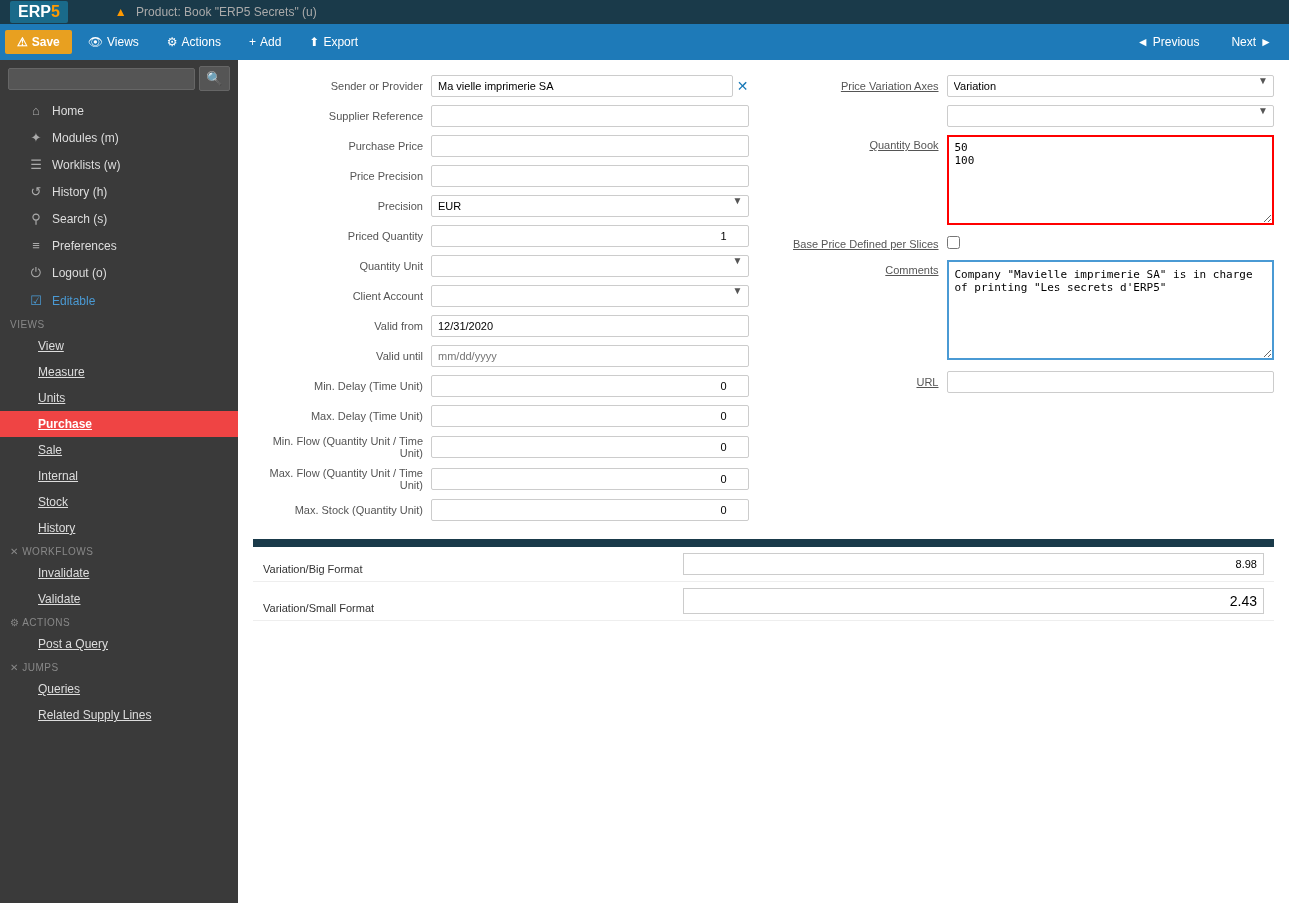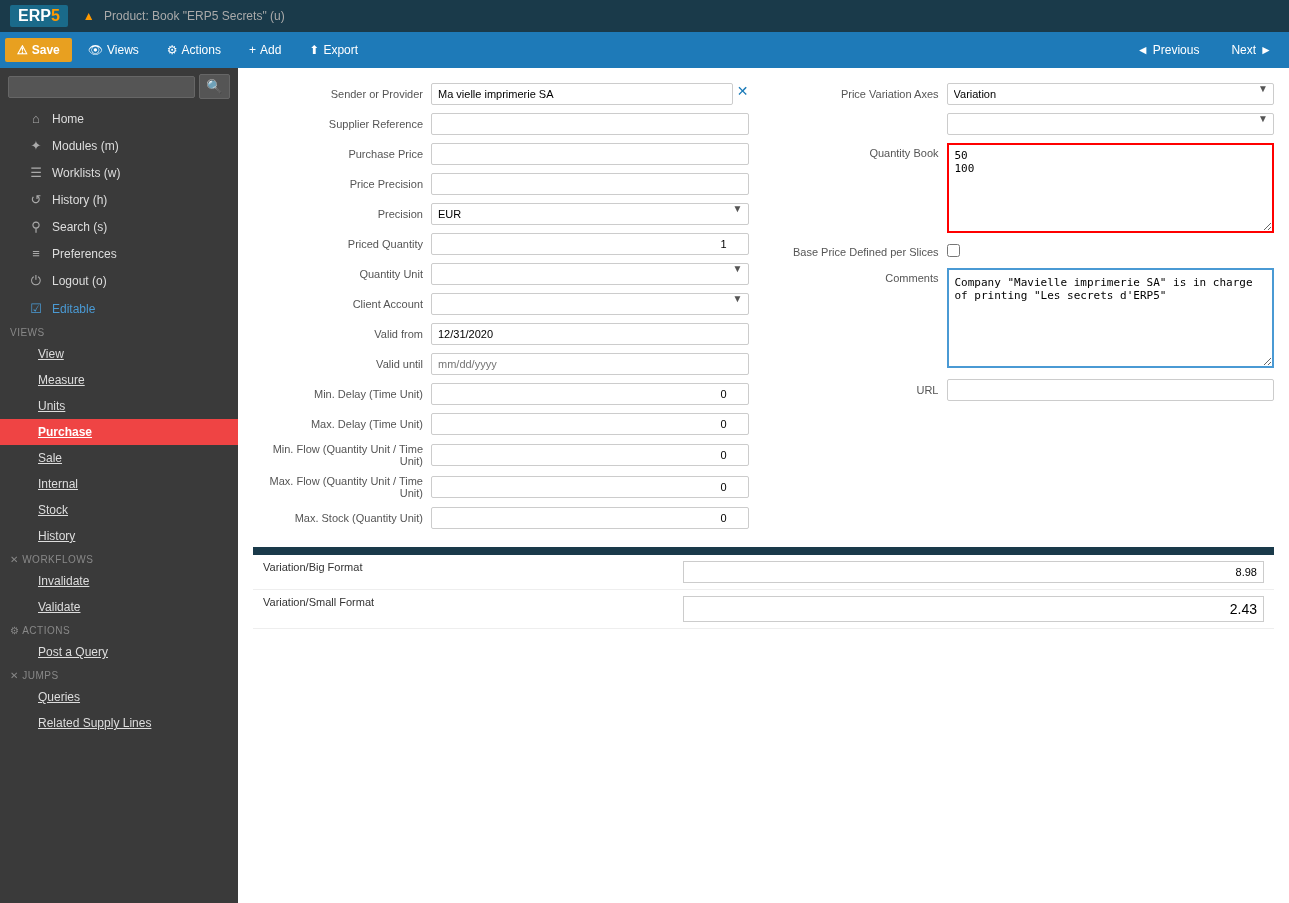--- a/index.html
+++ b/index.html
@@ -1,26 +1,27 @@
 <!DOCTYPE html>
 <html><head>
   <meta charset="utf-8">
   <style>
     * { box-sizing: border-box; margin: 0; padding: 0; }
     body { font-family: Arial, sans-serif; font-size: 12px; background: #f0f0f0; display: flex; flex-direction: column; height: 903px; overflow: hidden; }
 
     
     .top-header {
       background: #1a3a4a;
-      height: 32px;
+      height: 24px;
       display: flex;
       align-items: center;
       padding: 0 10px;
       color: #ccc;
       font-size: 12px;
+      gap: 32px;
     }
     .top-header .logo {
       background: #1a6a8a;
       color: white;
       font-weight: bold;
       font-size: 16px;
       padding: 2px 8px;
       margin-right: 15px;
       border-radius: 2px;
     }
@@ -171,21 +172,21 @@
       width: 100%;
       padding: 4px 6px;
       border: 1px solid #ccc;
       font-size: 11px;
       background: white;
       border-radius: 2px;
       appearance: none;
     }
     .field-control .input-with-icon {
       display: flex;
-      align-items: flex-start;
+      align-items: center;
     }
     .field-control .input-with-icon input {
       flex: 1;
     }
     .field-control .input-with-icon .clear-btn {
       color: #1a7ab8;
       cursor: pointer;
       margin-left: 4px;
       font-size: 14px;
     }
@@ -194,20 +195,21 @@
       right: 6px;
       pointer-events: none;
       color: #555;
       font-size: 10px;
     }
 
     
     .right-col .field-label {
       width: 160px;
       min-width: 160px;
+      text-decoration: underline;
     }
 
     
     .qty-step-textarea {
       width: 100%;
       height: 90px;
       border: 2px solid red;
       padding: 4px 6px;
       font-size: 11px;
       resize: vertical;
@@ -234,21 +236,21 @@
     
     .variation-section {
       margin-top: 10px;
     }
     .variation-header {
       background: #1a3a4a;
       height: 8px;
     }
     .variation-row {
       display: flex;
-      align-items: flex-start;
+      align-items: flex-end;
       padding: 6px 0;
       border-bottom: 1px solid #eee;
     }
     .variation-label {
       width: 430px;
       padding-left: 10px;
       font-size: 11px;
       color: #333;
     }
     .variation-value {

